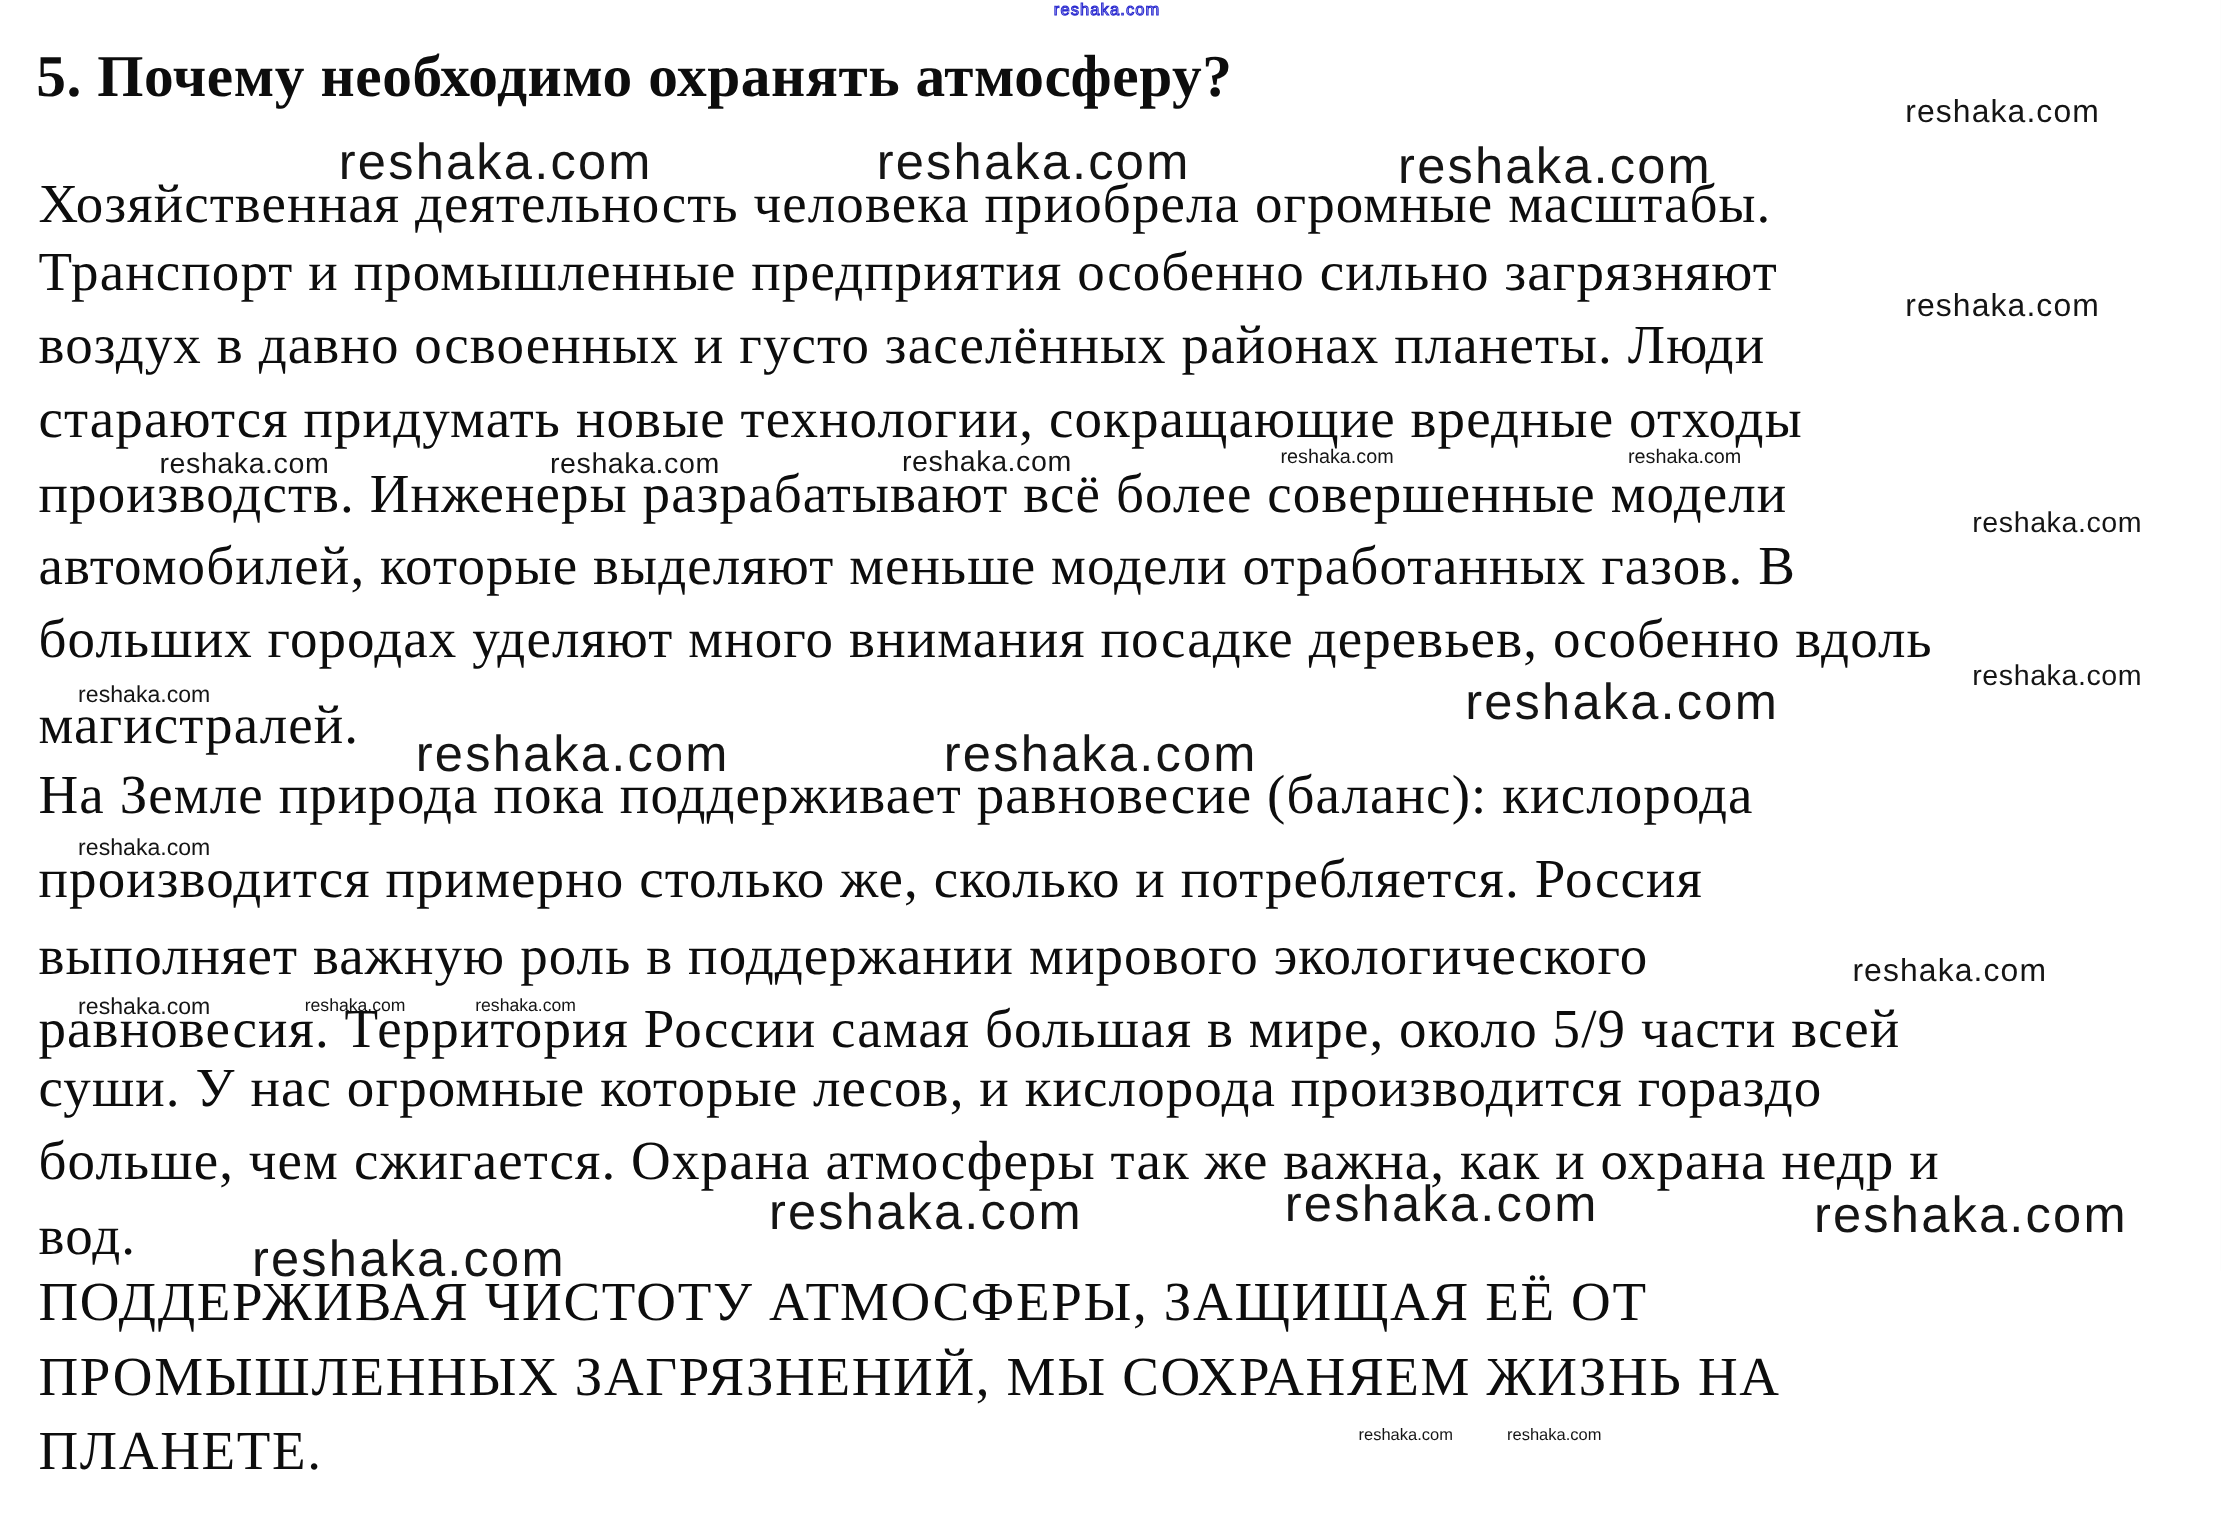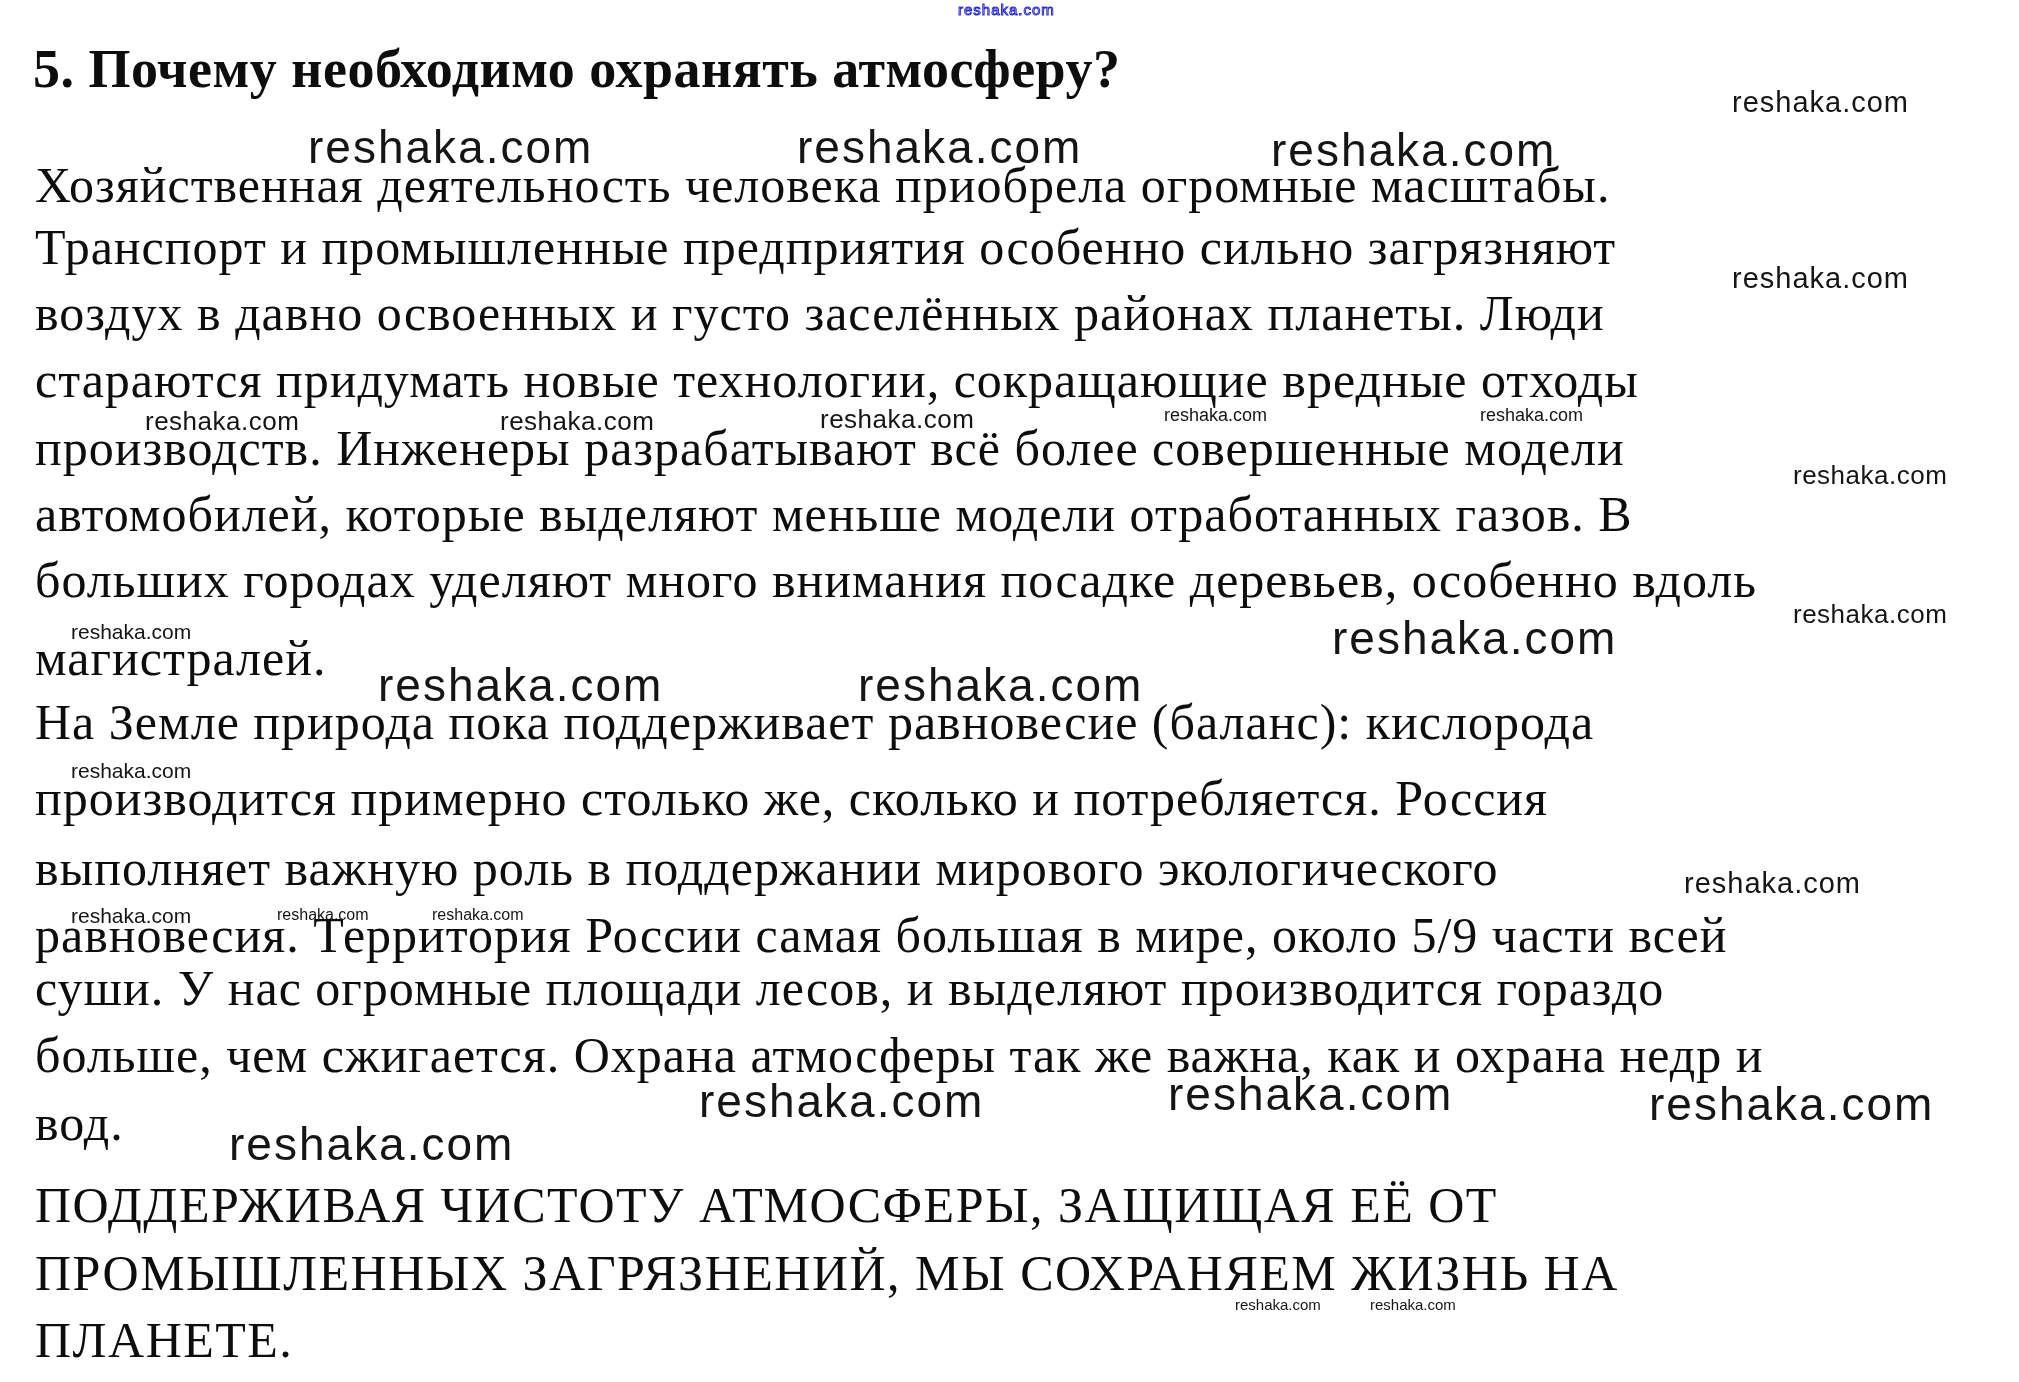--- a/index.html
+++ b/index.html
@@ -29,21 +29,21 @@
     text-align:center;
   }
   .bline{
     position:absolute;
     left:35px;
     font-size:50px;
     line-height:1.0;
     white-space:nowrap;
     letter-spacing:1px;
   }
-  .caps{letter-spacing:1.5px;margin-top:22px;}
+  .caps{letter-spacing:1.5px;}
   .wm{
     position:absolute;
     font-family:"Liberation Sans", sans-serif;
     color:var(--wm);
     white-space:nowrap;
     line-height:1.0;
   }
   .wm-xl {font-size:46px; letter-spacing:2px;}
   .wm-lg {font-size:29px; letter-spacing:1px;}
   .wm-md {font-size:26px; letter-spacing:0.5px;}
@@ -70,21 +70,21 @@
   <div class="bline" style="top:288px">воздух в давно освоенных и густо заселённых районах планеты. Люди</div>
   <div class="bline" style="top:355px">стараются придумать новые технологии, сокращающие вредные отходы</div>
   <div class="bline" style="top:423px">производств. Инженеры разрабатывают всё более совершенные модели</div>
   <div class="bline" style="top:489px">автомобилей, которые выделяют меньше модели отработанных газов. В</div>
   <div class="bline" style="top:555px">больших городах уделяют много внимания посадке деревьев, особенно вдоль</div>
   <div class="bline" style="top:633px">магистралей.</div>
   <div class="bline" style="top:697px">На Земле природа пока поддерживает равновесие (баланс): кислорода</div>
   <div class="bline" style="top:773px">производится примерно столько же, сколько и потребляется. Россия</div>
   <div class="bline" style="top:843px">выполняет важную роль в поддержании мирового экологического</div>
   <div class="bline" style="top:910px">равновесия. Территория России самая большая в мире, около 5/9 части всей</div>
-  <div class="bline" style="top:963px">суши. У нас огромные площади лесов, и выделяют производится гораздо</div>
+  <div class="bline" style="top:963px">суши. У нас огромные которые лесов, и кислорода производится гораздо</div>
   <div class="bline" style="top:1030px">больше, чем сжигается. Охрана атмосферы так же важна, как и охрана недр и</div>
   <div class="bline" style="top:1098px">вод.</div>
   <div class="bline caps" style="top:1158px">ПОДДЕРЖИВАЯ ЧИСТОТУ АТМОСФЕРЫ, ЗАЩИЩАЯ ЕЁ ОТ</div>
   <div class="bline caps" style="top:1226px">ПРОМЫШЛЕННЫХ ЗАГРЯЗНЕНИЙ, МЫ СОХРАНЯЕМ ЖИЗНЬ НА</div>
   <div class="bline caps" style="top:1293px">ПЛАНЕТЕ.</div>
 
   <div class="wm wm-blue" style="left:958px;  top:2px">reshaka.com</div>
   <div class="wm wm-lg" style="left:1732px; top:88px">reshaka.com</div>
   <div class="wm wm-xl" style="left:308px;  top:124px">reshaka.com</div>
   <div class="wm wm-xl" style="left:797px;  top:124px">reshaka.com</div>

